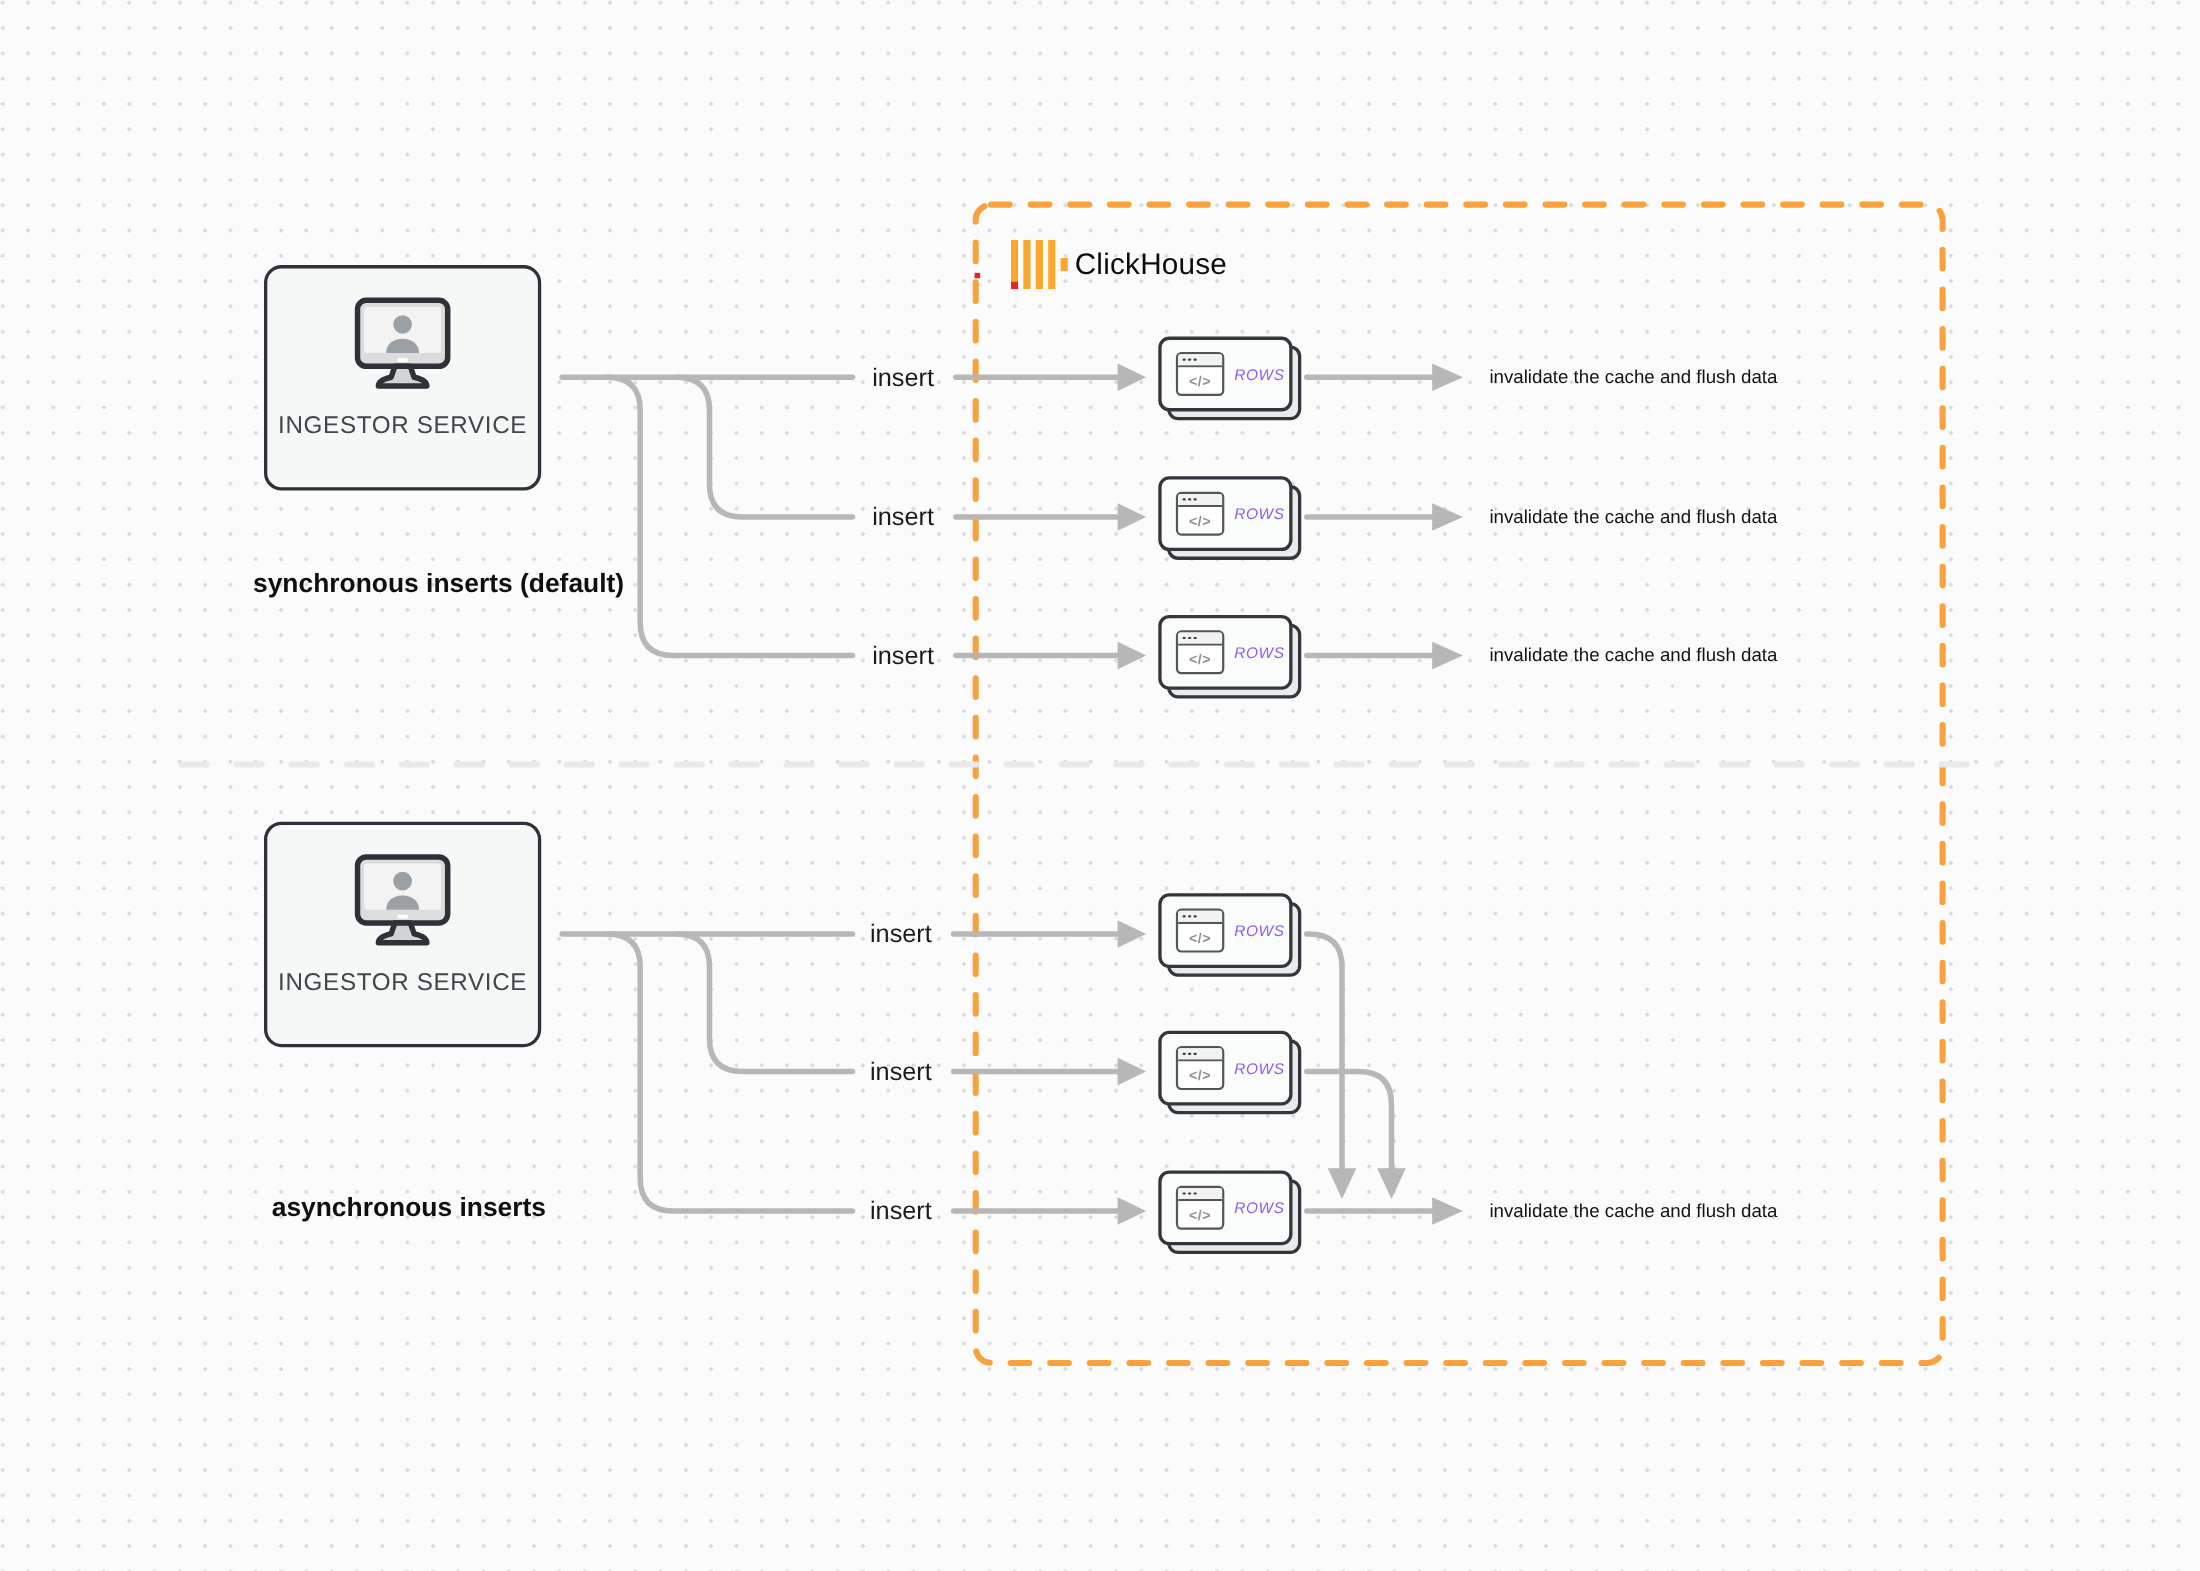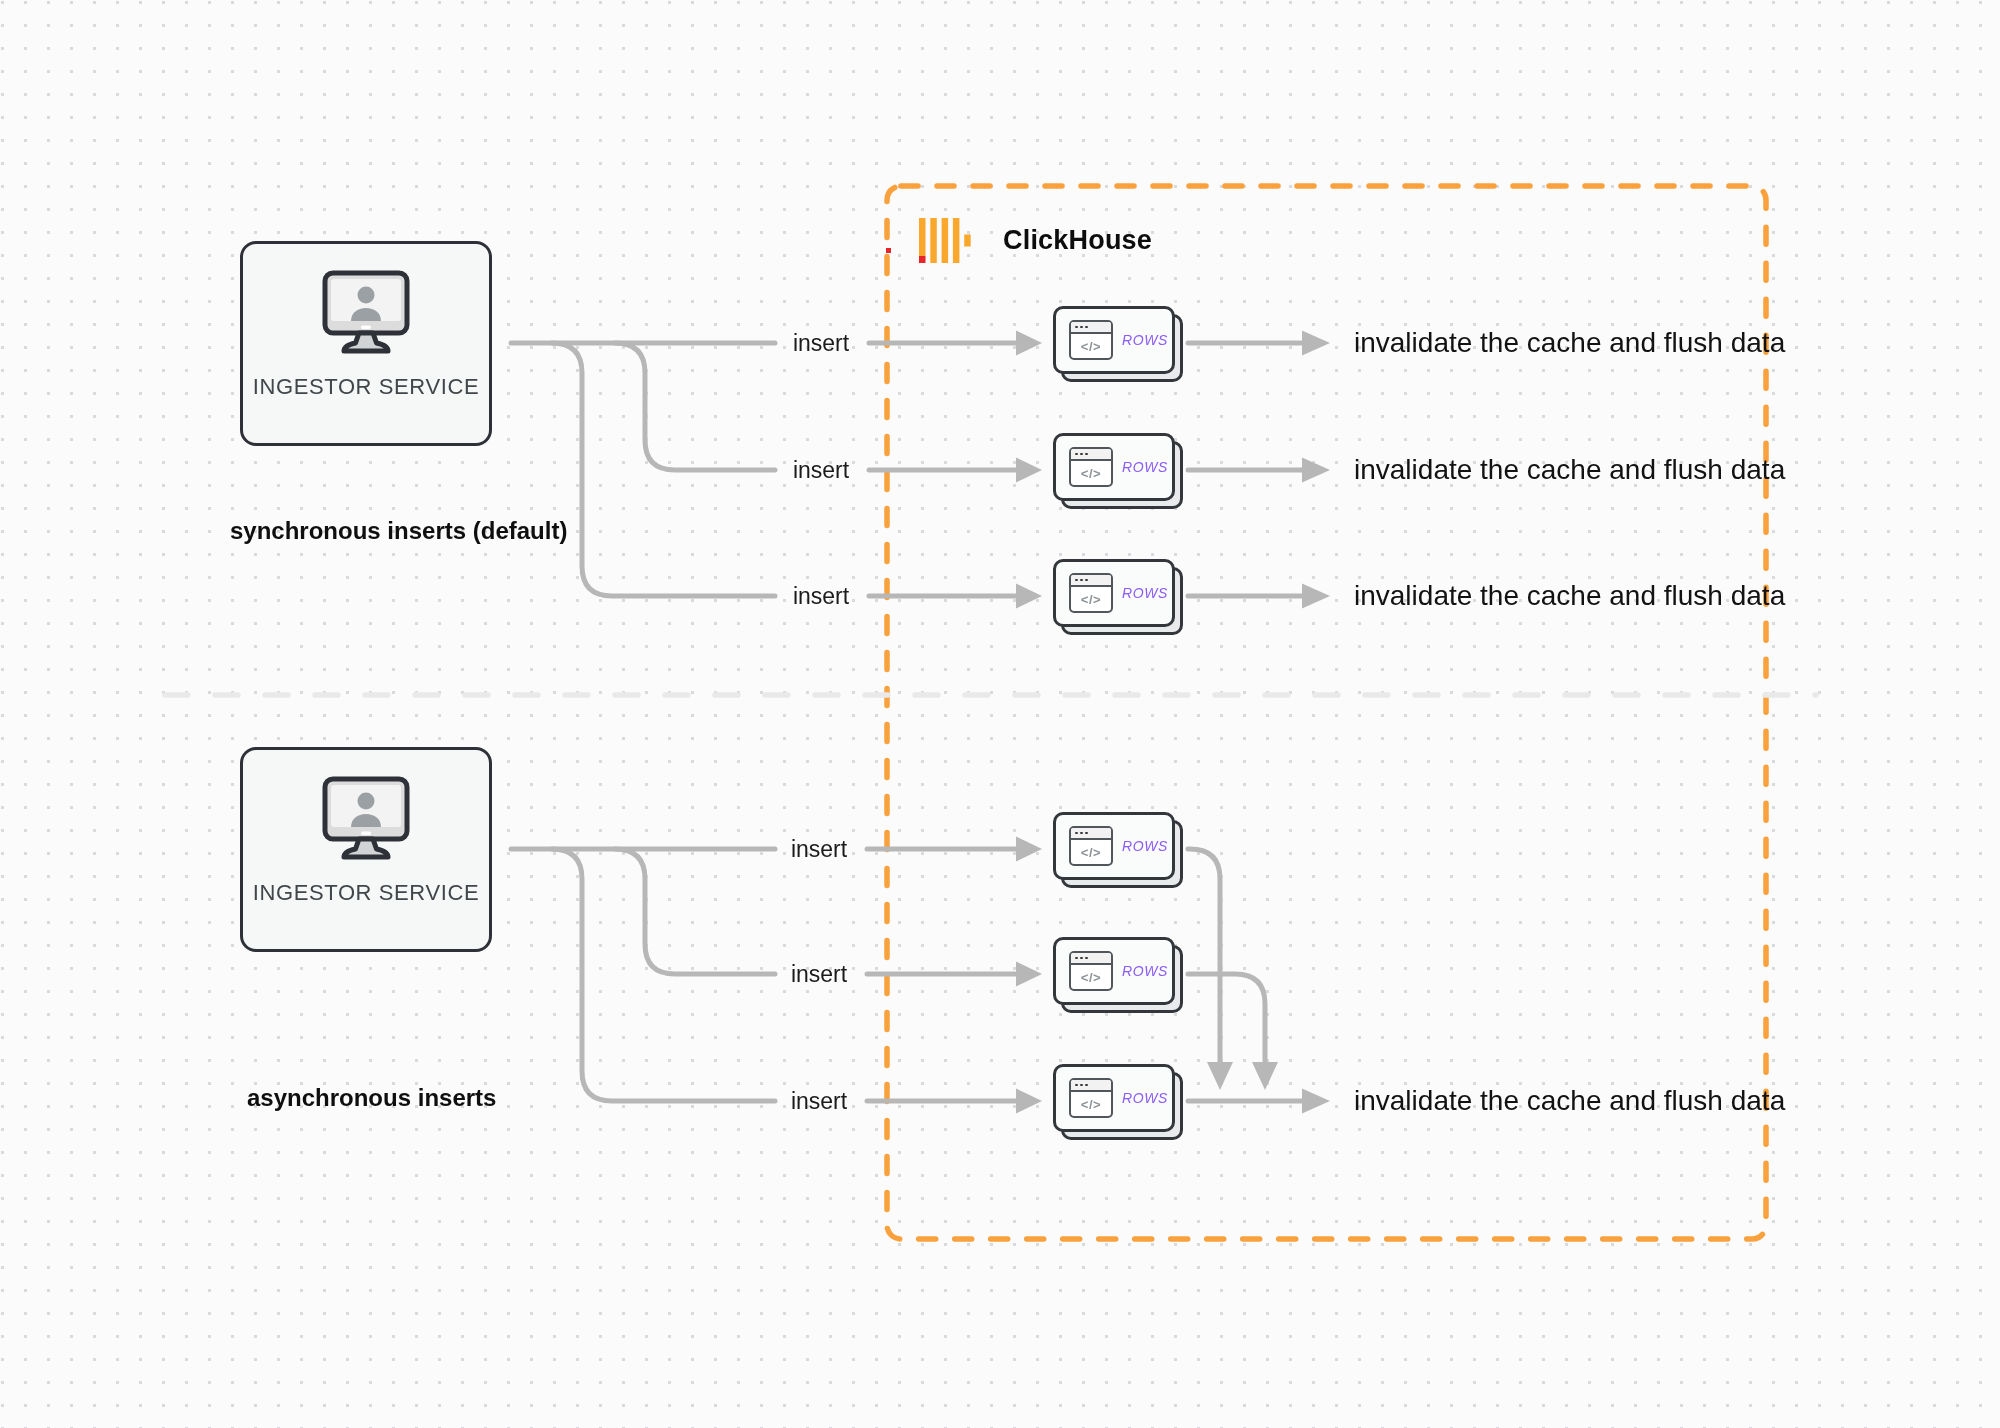--- a/index.html
+++ b/index.html
@@ -33,25 +33,25 @@
     background:#ffffff; display:flex; flex-direction:column; flex:none;}
   .win-title{height:10px; box-sizing:content-box; border-bottom:2.5px solid #51565b;
     display:flex; align-items:center; gap:2.5px; padding-left:4px; background:#f2f2f2; border-radius:2px 2px 0 0;}
   .win-dot{width:2.6px; height:2.6px; border-radius:50%; background:#3a3a3a;}
   .win-body{flex:1; display:flex; align-items:center; justify-content:center;
     color:#8d9296; font-size:13px; font-weight:700; letter-spacing:0.5px;}
   .rows-label{font-size:14px; font-style:italic; font-weight:500; color:#8b5cf6; letter-spacing:0.6px;}
 
   
   .insert-label{position:absolute; transform:translate(-50%,-50%); font-size:23px; color:#1b1b1b;}
-  .result-label{position:absolute; transform:translateY(-50%); font-size:28px; color:#121212; white-space:nowrap;text-align:center;}
+  .result-label{position:absolute; transform:translateY(-50%); font-size:17px; color:#121212; white-space:nowrap;text-align:center;}
 
   
   .ch-logo{position:absolute; left:919px; top:218px; height:45px; display:flex; align-items:center;}
-  .ch-word{margin-left:30px; font-size:27px; font-weight:700; color:#0d0d0d; letter-spacing:0.2px;}
+  .ch-word{margin-left:4px; font-size:27px; font-weight:400; color:#0d0d0d; letter-spacing:0.2px;}
   .stray-dot{position:absolute; left:886px; top:248px; width:5px; height:5px; background:#e8252b;}
 </style>
 </head>
 <body>
 
 <div class="canvas">
 
   <svg class="wires" width="2000" height="1428" viewBox="0 0 2000 1428">
 
     <rect x="887" y="186" width="879" height="1053" rx="14" fill="none" stroke="#F9A13C" stroke-width="5.5" stroke-linecap="round" stroke-dasharray="17 19"></rect>

